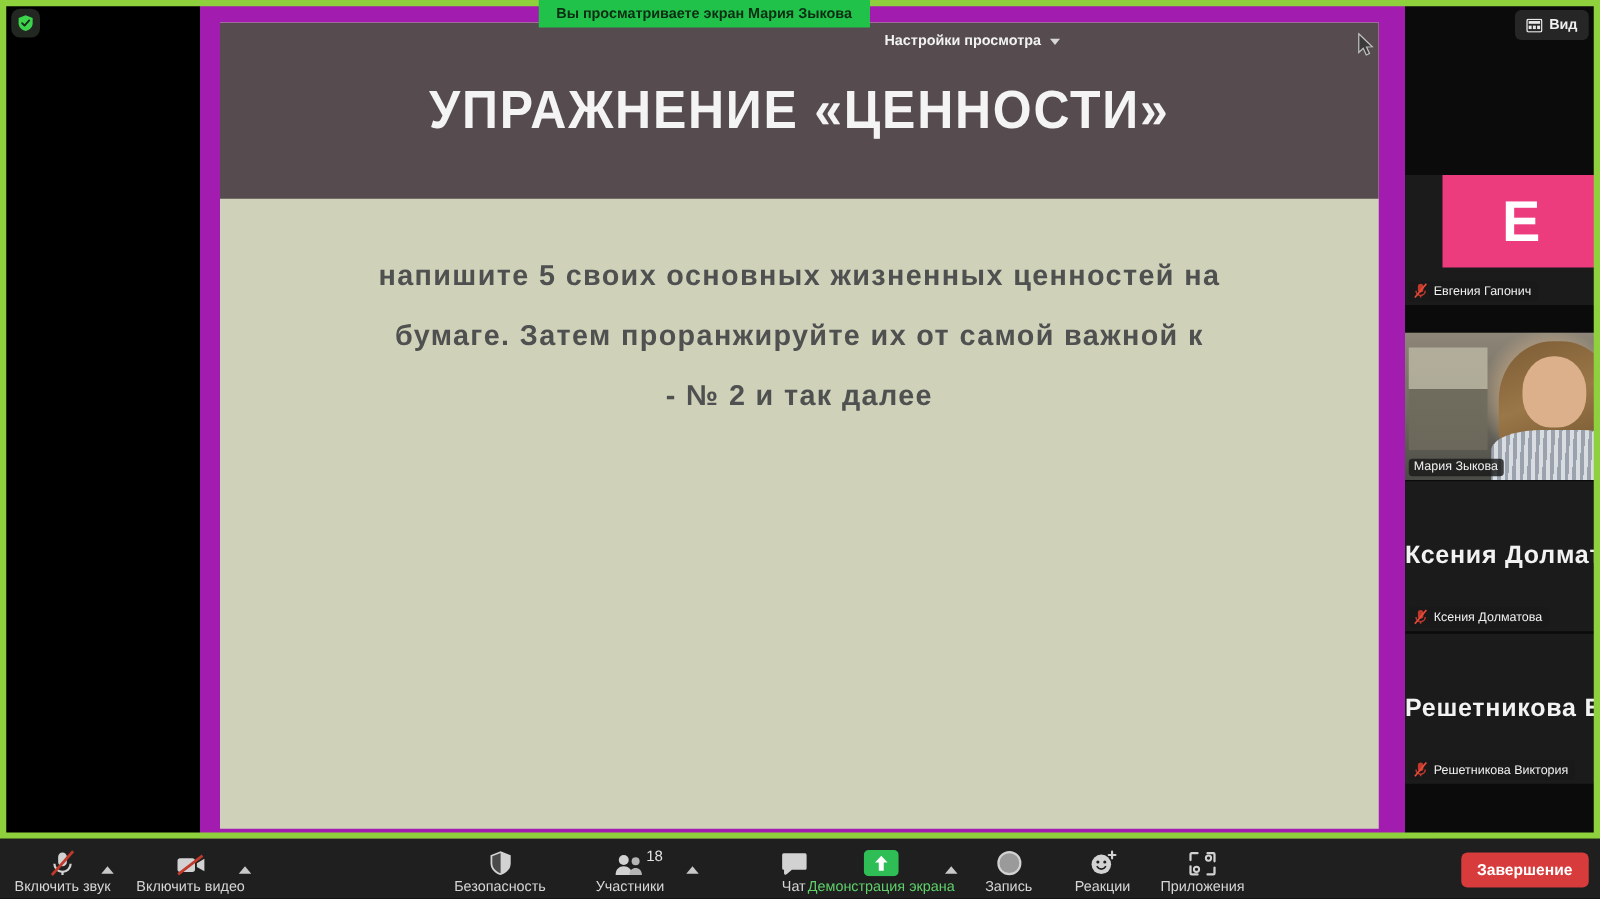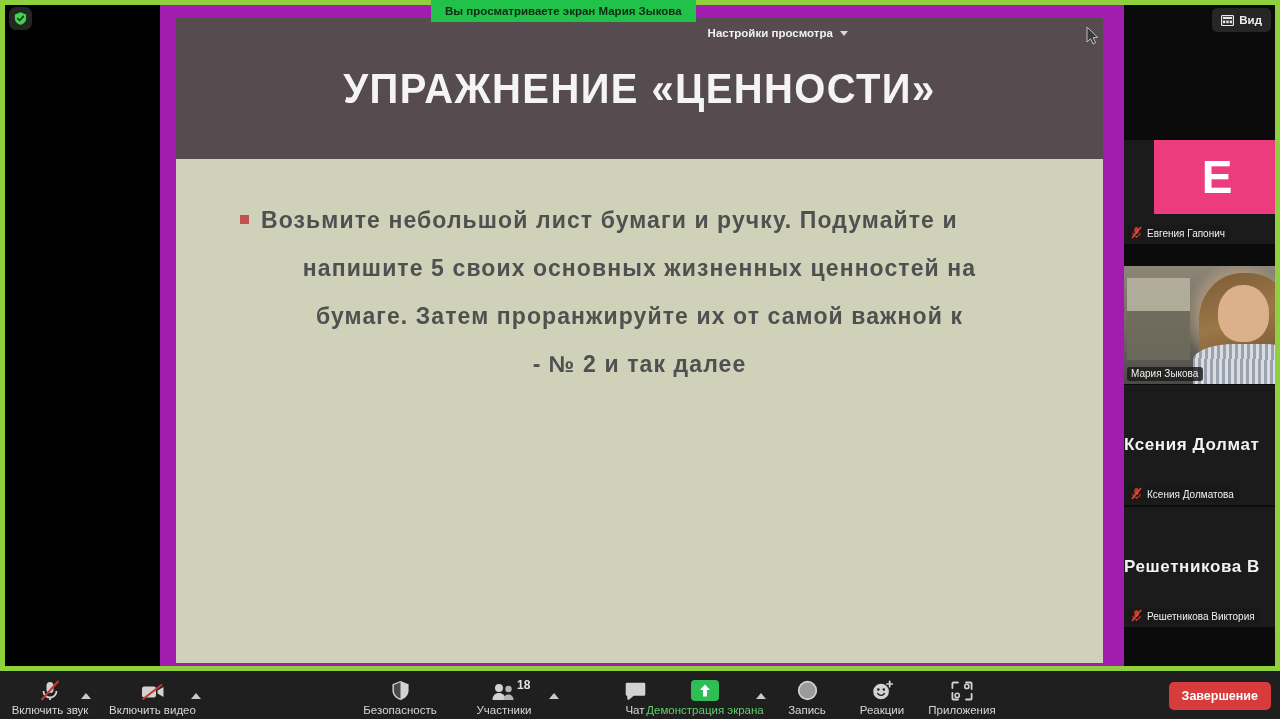--- a/index.html
+++ b/index.html
@@ -121,22 +121,22 @@
   .mute-ico { flex: none; }
   .tile-initial {
     position: absolute; left: 30px; top: 0; width: 126px; height: 74px;
     background: #ec3c7e; color: #fff;
     display: flex; align-items: center; justify-content: center;
     font-size: 46px; font-weight: bold;
   }
   .tile-bigname {
     position: absolute; left: 0; right: 0; top: 50%;
     transform: translateY(-50%);
-    text-align: left; padding-right: 16px;
-    color: #f2f2f2; font-size: 17px; font-weight: bold;
+    text-align: center; padding-right: 16px;
+    color: #f2f2f2; font-size: 20px; font-weight: bold;
     letter-spacing: 0.6px; white-space: nowrap;
   }
   .video-bg {
     position: absolute; inset: 0;
     background:
       radial-gradient(circle at 74% 44%, #d6b48c 0 16%, rgba(214,180,140,0) 42%),
       linear-gradient(180deg, #8e8678 0%, #6d6a5f 55%, #4a4a46 100%);
   }
   .hair {
     position: absolute; left: 48%; top: 6%; width: 60%; height: 86%;
@@ -170,21 +170,21 @@
   }
   .tb-item .tb-ico { height: 22px; display: flex; align-items: flex-end; justify-content: center; }
   .tb-caret {
     position: absolute; bottom: 20px;
     width: 0; height: 0;
     border-left: 5px solid transparent; border-right: 5px solid transparent;
     border-bottom: 6px solid #c9c9c9;
   }
   .count-badge {
     position: absolute; left: 26px; top: -1px;
-    color: #e2e2e2; font-size: 12px; font-weight: bold;
+    color: #e2e2e2; font-size: 12px;
   }
   .end-btn {
     position: absolute; right: 9px; bottom: 9px;
     background: #d83b3b; color: #fff;
     font-size: 12.5px; font-weight: bold;
     padding: 7px 13px; border-radius: 5px; border: none;
     font-family: "Liberation Sans", sans-serif;
   }
   .green-label { color: #5fd06a; }
 </style>
@@ -192,24 +192,20 @@
 <body>
 
 <div id="root">
 
   <div class="doc-page">
     <div class="slide">
       <div class="slide-header">
         <div class="slide-title">УПРАЖНЕНИЕ «ЦЕННОСТИ»</div>
       </div>
       <div class="slide-body">
-        <div class="body-line first">
-          <span class="bullet-sq"></span>
-          <span>Возьмите небольшой лист бумаги и ручку. Подумайте и</span>
-        </div>
         <div class="body-line">напишите 5 своих основных жизненных ценностей на</div>
         <div class="body-line">бумаге. Затем проранжируйте их от самой важной к</div>
         <div class="body-line">- № 2 и так далее</div>
       </div>
     </div>
   </div>
 
   <div class="cursor">
     <svg width="13" height="19" viewBox="0 0 13 19">
       <path d="M1,1 L1,16 L4.6,12.6 L7,18 L9.6,16.8 L7.2,11.6 L11.8,11.4 Z" fill="#3a3a3a" stroke="#bfbfbf" stroke-width="1"></path>

